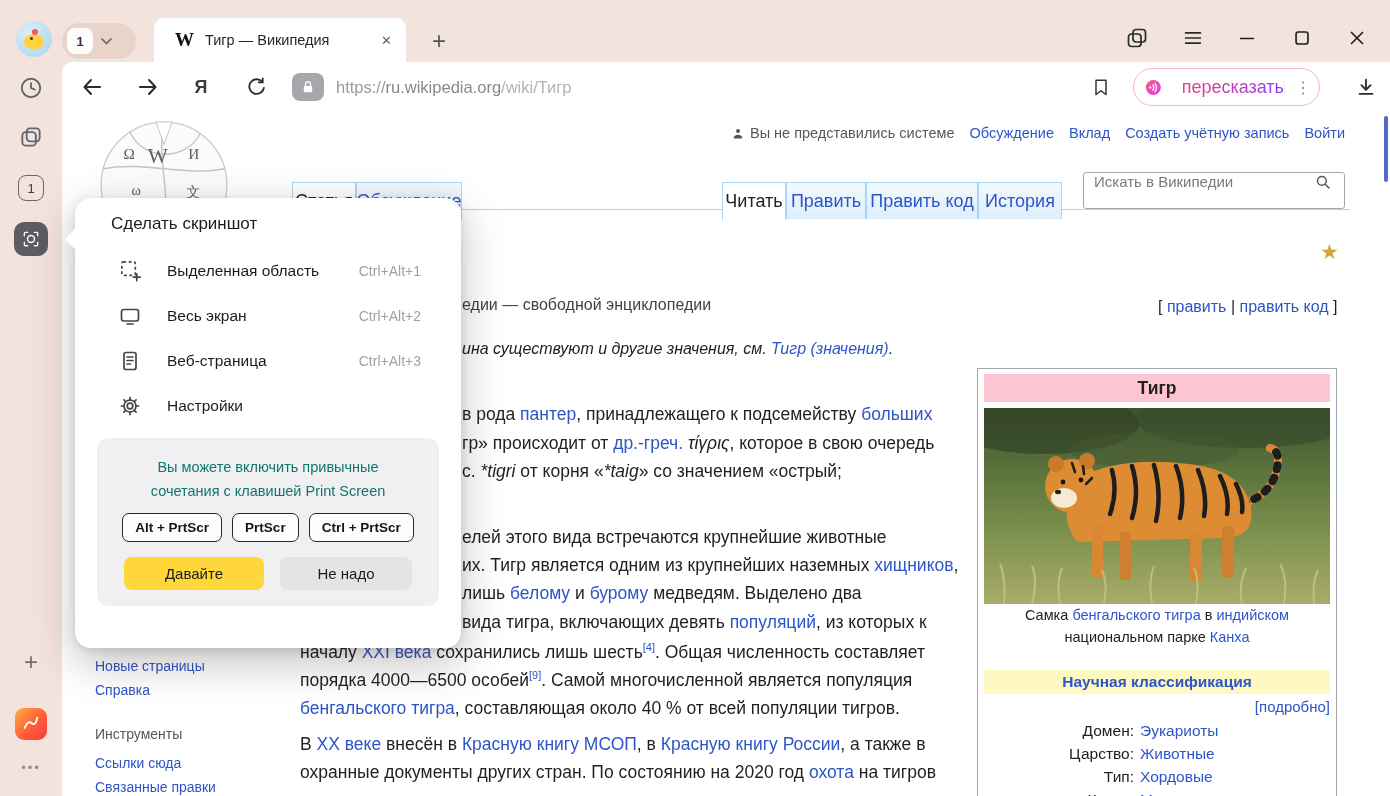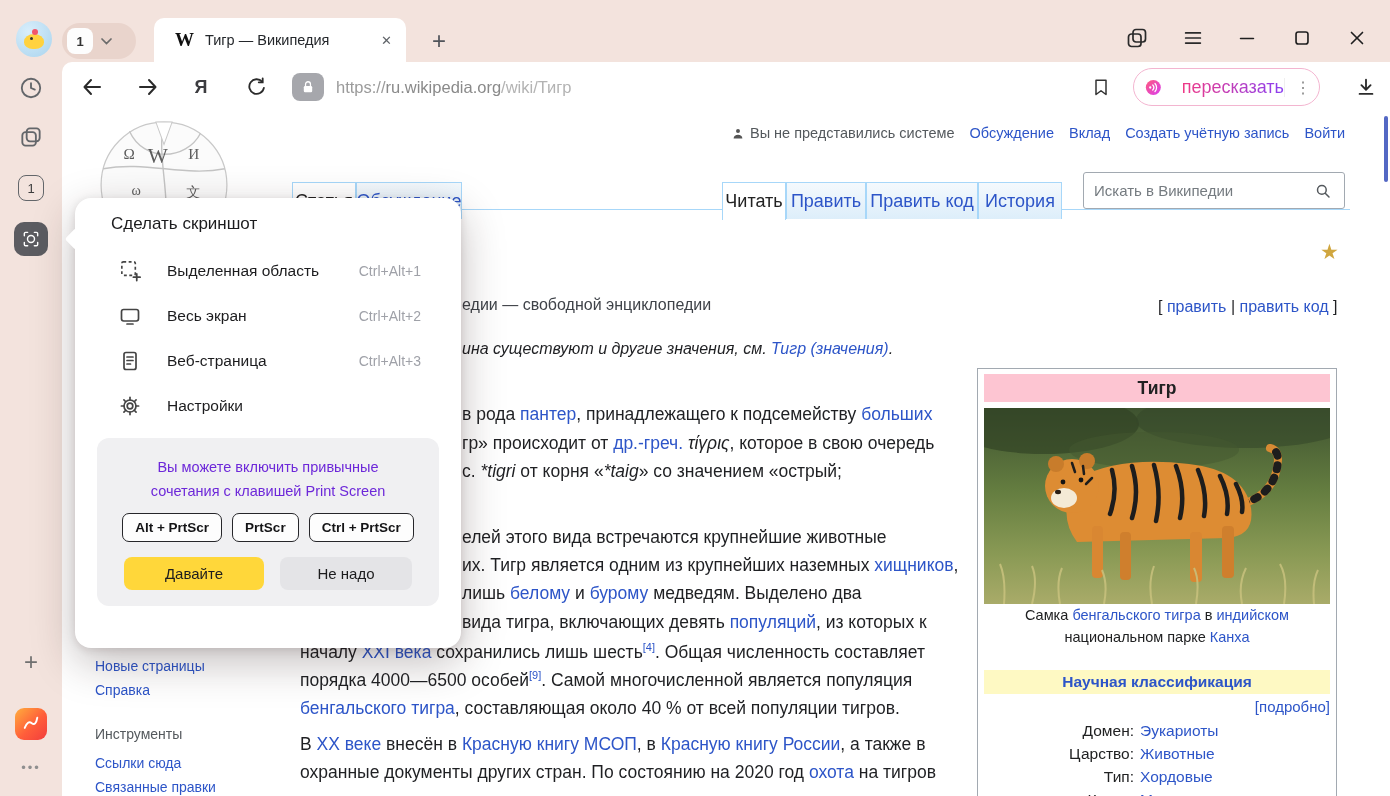--- a/index.html
+++ b/index.html
@@ -45,21 +45,21 @@
   #retell .rlabel{font-size:18px;font-weight:400;margin-left:20px;background:linear-gradient(90deg,#f03a86,#8a3ff2);-webkit-background-clip:text;background-clip:text;color:transparent}
   #retell .kebab{margin-left:auto;padding-left:10px;border-left:1px solid #efefef;color:#8a8a8a;font-size:16px}
 
   
   #personal{position:absolute;top:63px;right:45px;display:flex;align-items:center;gap:15px;font-size:14.5px}
   #personal .status{color:#54595d;display:flex;align-items:flex-end;gap:5px}
   #wikilogo{position:absolute;left:33px;top:54px}
   #tabline{position:absolute;left:226px;top:147px;width:1062px;height:1px;background:#a7d7f9}
   .wtab{position:absolute;top:120px;height:37px;display:flex;align-items:center;justify-content:center;font-size:18px;border:1px solid #a7d7f9;border-bottom:none;background:linear-gradient(#f4f9fd,#ddeefa);color:#2d55c8;cursor:pointer;white-space:nowrap}
   .wtab.sel{background:#fff;color:#222;height:38px;z-index:2}
-  #wsearch{position:absolute;left:1021px;top:110px;width:262px;height:37px;border:1px solid #a2a9b1;border-radius:3px;background:#fff;display:flex;align-items:center;padding:0 12px 0 10px}
+  #wsearch{position:absolute;left:1021px;top:110px;width:262px;height:37px;border:1px solid #a2a9b1;border-radius:3px;background:#fff;display:flex;align-items:flex-start;padding:0 12px 0 10px}
   #wsearch input{flex:1;border:none;outline:none;font-size:15px;font-family:"Liberation Sans",sans-serif;color:#333}
   #wsearch input::placeholder{color:#757b80}
   #star{position:absolute;left:1258px;top:178px;font-size:21px;color:#d0a63f;cursor:pointer}
   .aline{position:absolute;font-size:17.5px;color:#1f2023;white-space:nowrap}
   .aline.small{font-size:16px;color:#3f4349}
   .aline.hat{font-size:16px}
   #scrollthumb{position:absolute;left:1384px;top:116px;width:4px;height:66px;border-radius:2px;background:#5468c4;z-index:30}
 
   
   #infobox{position:absolute;left:915px;top:306px;width:360px;border:1px solid #a2a9b1;background:#fff;padding:5px 6px;font-size:15.5px}
@@ -80,21 +80,21 @@
   
   #popup{position:absolute;left:75px;top:198px;width:386px;height:450px;background:#fff;border-radius:16px;box-shadow:0 14px 44px rgba(40,20,20,.28),0 2px 8px rgba(40,20,20,.12);z-index:100}
   #popup .tail{position:absolute;left:-7px;top:33px;width:16px;height:16px;background:#fff;transform:rotate(45deg);border-radius:3px}
   #popup .pp-title{position:absolute;left:36px;top:16px;font-size:17px;font-weight:400;color:#1c1c1e}
   #pp-menu{position:absolute;left:0;top:50px;width:100%}
   .mi{display:flex;align-items:center;height:45px;padding:0 40px 0 42px;cursor:pointer}
   .mi .ic{width:26px;display:flex;justify-content:center;margin-right:24px}
   .mi .lbl{font-size:15.5px;color:#1c1c1e}
   .mi .sc{margin-left:auto;font-size:14px;color:#9fa1a8}
   #notice{position:absolute;left:22px;top:240px;width:342px;height:168px;background:#f0f0f2;border-radius:12px;text-align:center}
-  #notice .nline{font-size:14.5px;color:#6d28d9;line-height:24px}
+  #notice .nline{font-size:14.5px;color:#0f766e;line-height:24px}
   #notice .nline:first-child{margin-top:17px}
   #keysrow{display:flex;justify-content:center;gap:10px;margin-top:10px}
   .key{height:29px;display:flex;align-items:center;padding:0 12px;border:1.6px solid #26262a;border-radius:7px;background:#fdfdfd;font-size:13.5px;font-weight:600;color:#141416}
   #btnrow{display:flex;justify-content:center;gap:16px;margin-top:15px}
   .pbtn{height:33px;border-radius:8px;display:flex;align-items:center;justify-content:center;font-size:15px;font-weight:500;cursor:pointer}
   .pbtn.yes{width:140px;background:#ffd73a;color:#1c1c1e}
   .pbtn.no{width:132px;background:#e4e4e7;color:#1c1c1e}
 </style>
 </head>
 <body>

